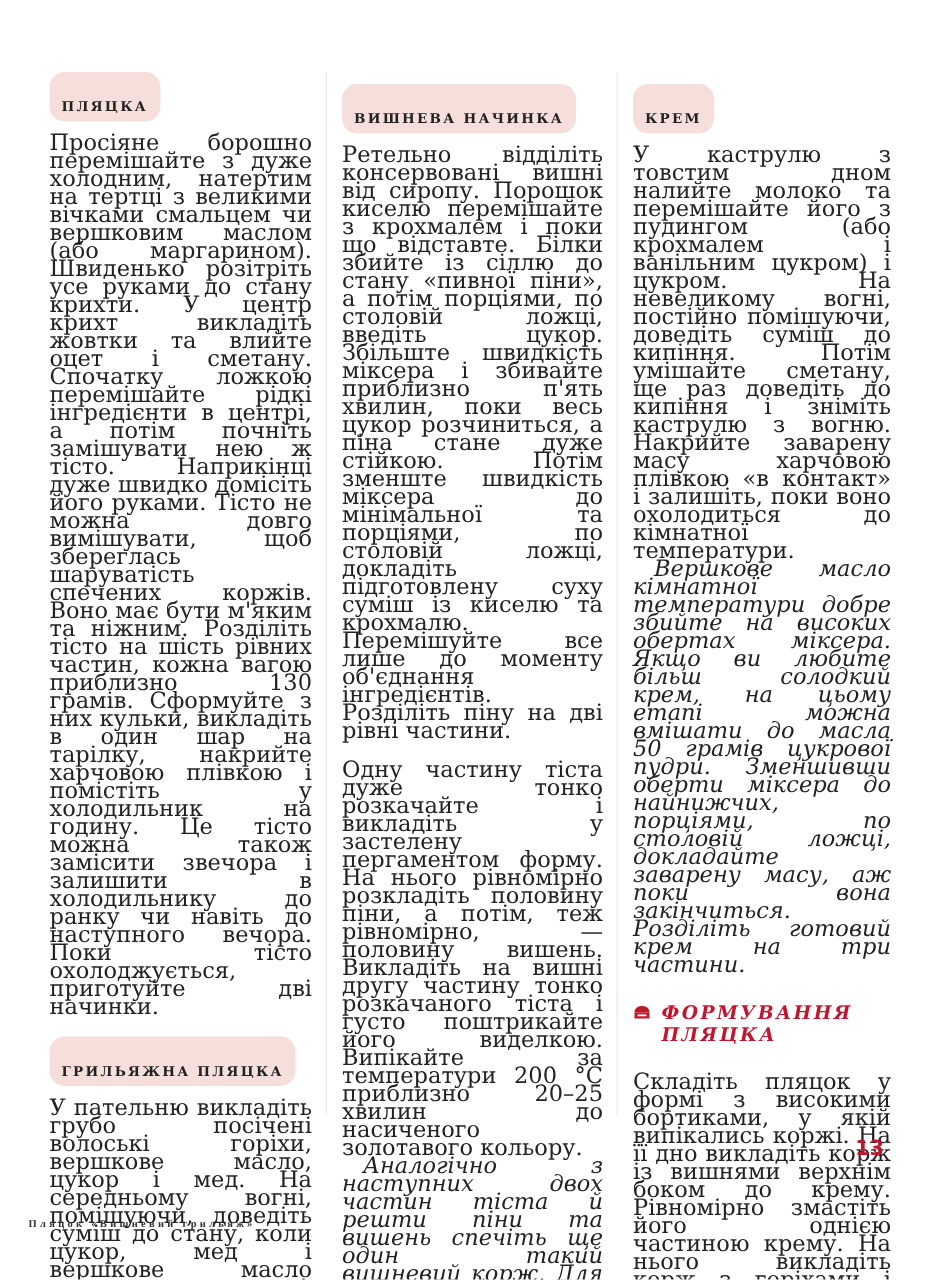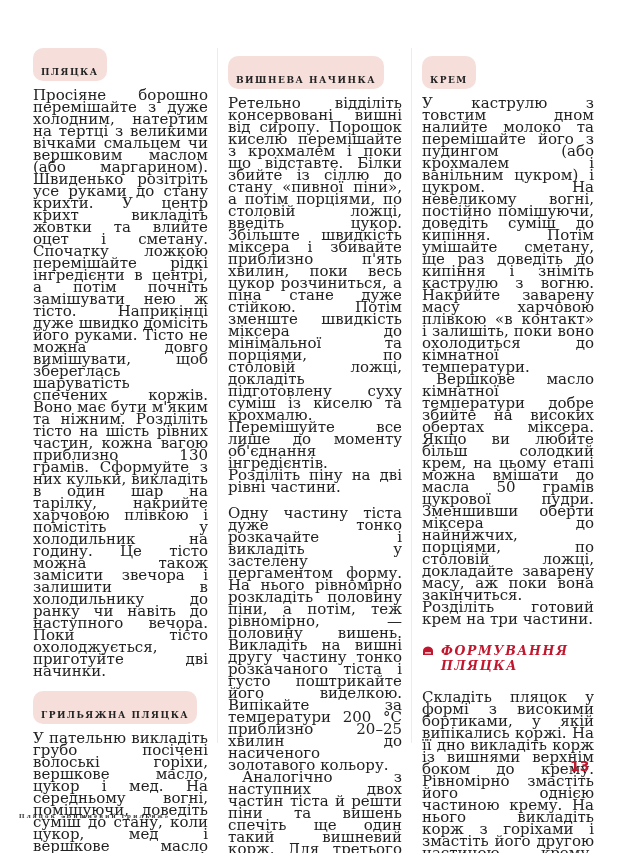--- a/index.html
+++ b/index.html
@@ -9,21 +9,21 @@
   .col1 { left:33px; width:175px; }
   .col2 { left:228px; width:174px; }
   .col3 { left:422px; width:172px; }
   .divider { position:absolute; top:48px; height:695px; width:1px; background:#ececec; }
   .section-title { color:#c0172e; font-weight:bold; font-size:12.5px; letter-spacing:1.6px;
                    line-height:15px; display:flex; align-items:flex-start; margin:6px 0 20px 0; }
   .section-title .icon { width:12px; height:12px; margin-right:7px; margin-top:1px; flex:none; }
   .pill { display:inline-block; background:#f6dfdb; border-radius:10px; padding:18px 8px 3px 8px;
           font-size:9px; font-weight:bold; letter-spacing:1.5px; color:#222; margin:0 0 8px 0; line-height:12px; }
   p { margin:0; font-size:15px; line-height:12px; text-align:justify; hyphens:manual; }
-  p.indent { text-indent:14px; }
+  p.indent { text-indent:14px;font-style:italic; }
   .gap { height:14px; }
   .footer-left { position:absolute; left:19px; top:812px; font-family:Liberation Serif, serif;
                  font-size:7px; letter-spacing:2.2px; font-weight:bold; color:#333;text-align:center; }
   .page-num { position:absolute; left:570px; top:758px; font-family:"DejaVu Sans", sans-serif;
               font-size:14px; font-weight:bold; color:#c0172e; }
 </style>
 </head>
 <body>
 
 <div class="divider" style="left:217px;"></div>

